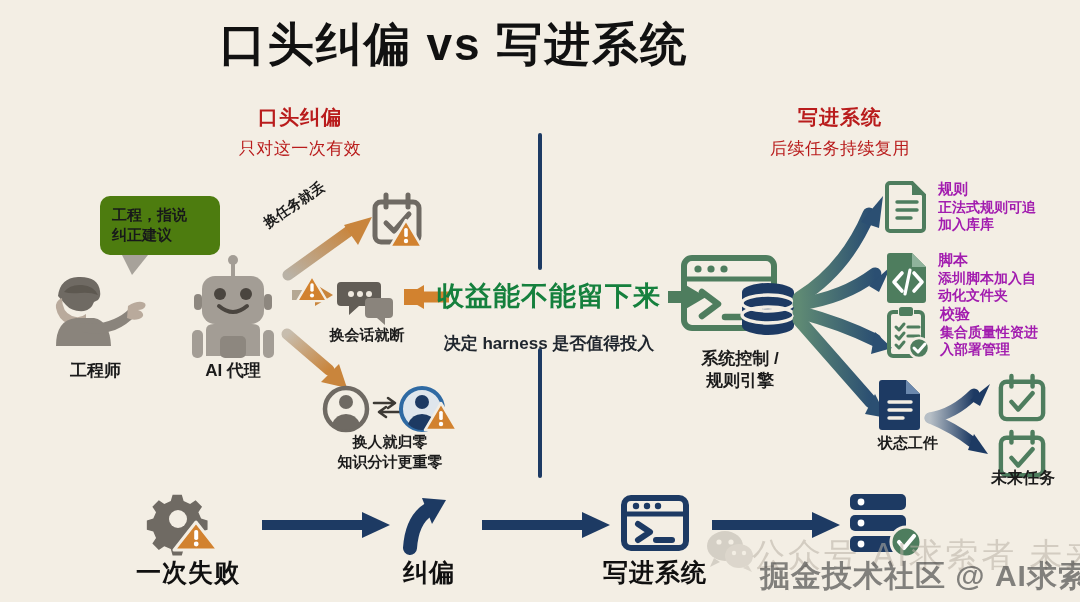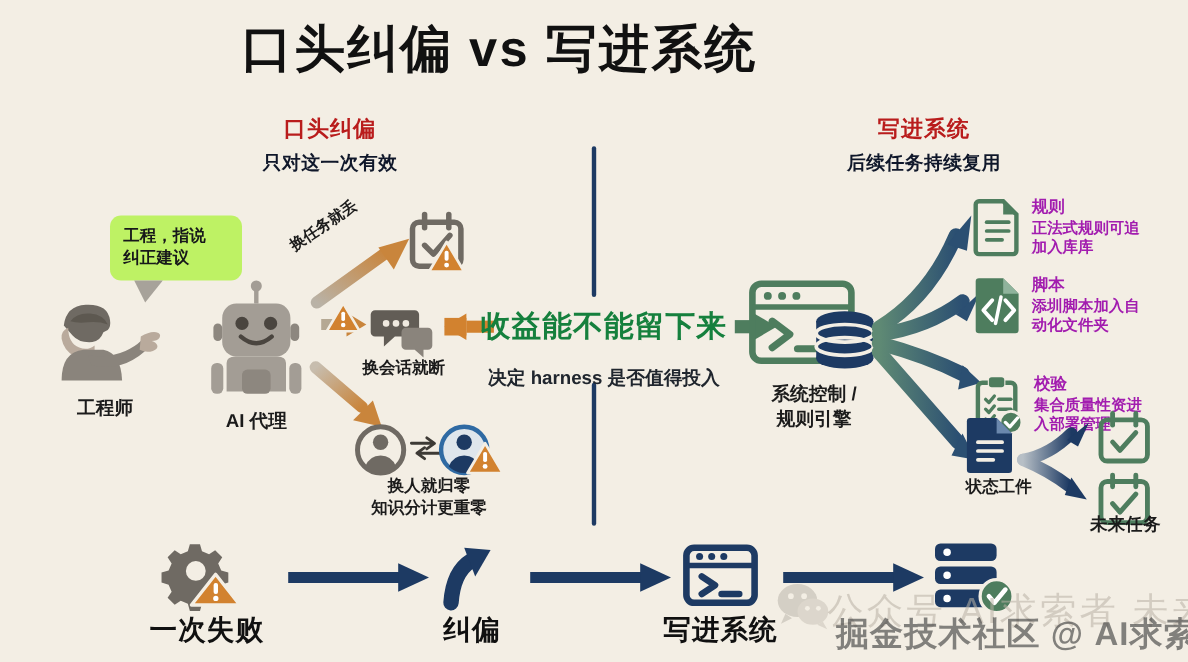--- a/index.html
+++ b/index.html
@@ -16,28 +16,28 @@
 
   
   .title{
     top:14px;left:0;width:908px;text-align:center;
     font-size:46px;font-weight:bold;letter-spacing:2px;color:#111;
   }
 
   
   .col-head{text-align:center;}
   .col-head .h{font-size:20px;font-weight:bold;color:#b91c1c;letter-spacing:1px;}
-  .col-head .s{font-size:17px;font-weight:bold;color:#0f172a;margin-top:6px;letter-spacing:.5px;}
+  .col-head .s{font-size:17px;font-weight:normal;color:#b91c1c;margin-top:6px;letter-spacing:.5px;}
 
   
   .divider{background:#1d3a63;width:4px;border-radius:2px;}
 
   
   .bubble{
-    background:#bef264;color:#17181a;border-radius:10px;
+    background:#4d7c0f;color:#17181a;border-radius:10px;
     padding:9px 12px;font-size:15px;line-height:1.35;font-weight:bold;
     width:96px;text-align:left;
   }
   .bubble-tail{
     width:0;height:0;border-left:10px solid transparent;border-right:16px solid transparent;
     border-top:20px solid #a7a29a;
   }
 
   .cap{font-size:17px;font-weight:bold;color:#1b1b1b;text-align:center;line-height:1.28;}
   .cap-sm{font-size:15px;font-weight:bold;color:#1b1b1b;text-align:center;line-height:1.3;}
@@ -115,21 +115,21 @@
       <circle cx="42" cy="44" r="6" fill="#4a453f"></circle>
       <circle cx="68" cy="44" r="6" fill="#4a453f"></circle>
       <path d="M41 56 q14 12 28 0" stroke="#4a453f" stroke-width="4" fill="none" stroke-linecap="round"></path>
       <rect x="16" y="44" width="8" height="16" rx="4" fill="#8d877f"></rect>
       <rect x="86" y="44" width="8" height="16" rx="4" fill="#8d877f"></rect>
       <path d="M28 80 q0-6 8-6 h38 q8 0 8 6 v26 h-54z" fill="#a39d95"></path>
       <rect x="42" y="86" width="26" height="22" rx="5" fill="#8d877f"></rect>
       <rect x="14" y="80" width="11" height="28" rx="5" fill="#a39d95"></rect>
       <rect x="85" y="80" width="11" height="28" rx="5" fill="#a39d95"></rect>
     </svg>
-    <div class="cap" style="margin-top:14px;width:110px;">AI 代理</div>
+    <div class="cap" style="margin-top:2px;width:110px;">AI 代理</div>
   </div>
 
   <div class="abs" style="top:215px;left:265px;transform:rotate(-34deg);transform-origin:left center;">
     <span class="cap-sm" style="font-size:14px;">换任务就丢</span>
   </div>
   <svg class="abs" style="top:215px;left:286px;" width="94" height="66" viewBox="0 0 94 66">
     <defs>
         <linearGradient id="g1" x1="0" y1="1" x2="1" y2="0">
       <stop offset="0" stop-color="#b9b2a6"></stop>
           <stop offset="1" stop-color="#c9853c"></stop>
@@ -282,21 +282,21 @@
       <path d="M28 22 L36 31 L28 40" stroke="#fff" stroke-width="3.6" fill="none" stroke-linecap="round" stroke-linejoin="round"></path>
       <line x1="24" y1="19" x2="19" y2="43" stroke="#fff" stroke-width="3.2" stroke-linecap="round"></line>
     </svg>
     <div class="t">
       <span class="hd">脚本</span>
       <span class="ln">添圳脚本加入自</span>
       <span class="ln">动化文件夹</span>
     </div>
   </div>
 
-  <div class="abs ritem" style="top:305px;left:886px;width:195px;margin-top:36px;">
+  <div class="abs ritem" style="top:305px;left:886px;width:195px;">
     <svg width="44" height="54" viewBox="0 0 44 54">
       <path d="M12 7 h-5 a4 4 0 0 0 -4 4 v36 a4 4 0 0 0 4 4 h26 a4 4 0 0 0 4 -4 v-36 a4 4 0 0 0 -4 -4 h-5" fill="none" stroke="#4e7d5e" stroke-width="4"></path>
       <rect x="13" y="2" width="14" height="9" rx="2.6" fill="#4e7d5e"></rect>
       <path d="M10 22 l3 3 l5 -6" stroke="#4e7d5e" stroke-width="3" fill="none" stroke-linecap="round" stroke-linejoin="round"></path>
       <path d="M10 31 l3 3 l5 -6" stroke="#4e7d5e" stroke-width="3" fill="none" stroke-linecap="round" stroke-linejoin="round"></path>
       <path d="M10 40 l3 3 l5 -6" stroke="#4e7d5e" stroke-width="3" fill="none" stroke-linecap="round" stroke-linejoin="round"></path>
       <line x1="22" y1="22" x2="33" y2="22" stroke="#4e7d5e" stroke-width="3.2" stroke-linecap="round"></line>
       <line x1="22" y1="31" x2="33" y2="31" stroke="#4e7d5e" stroke-width="3.2" stroke-linecap="round"></line>
       <circle cx="33" cy="43" r="10" fill="#4e7d5e" stroke="#f3eee4" stroke-width="2.5"></circle>
       <path d="M28 43 l4 4 l7 -8" stroke="#fff" stroke-width="3" fill="none" stroke-linecap="round" stroke-linejoin="round"></path>

